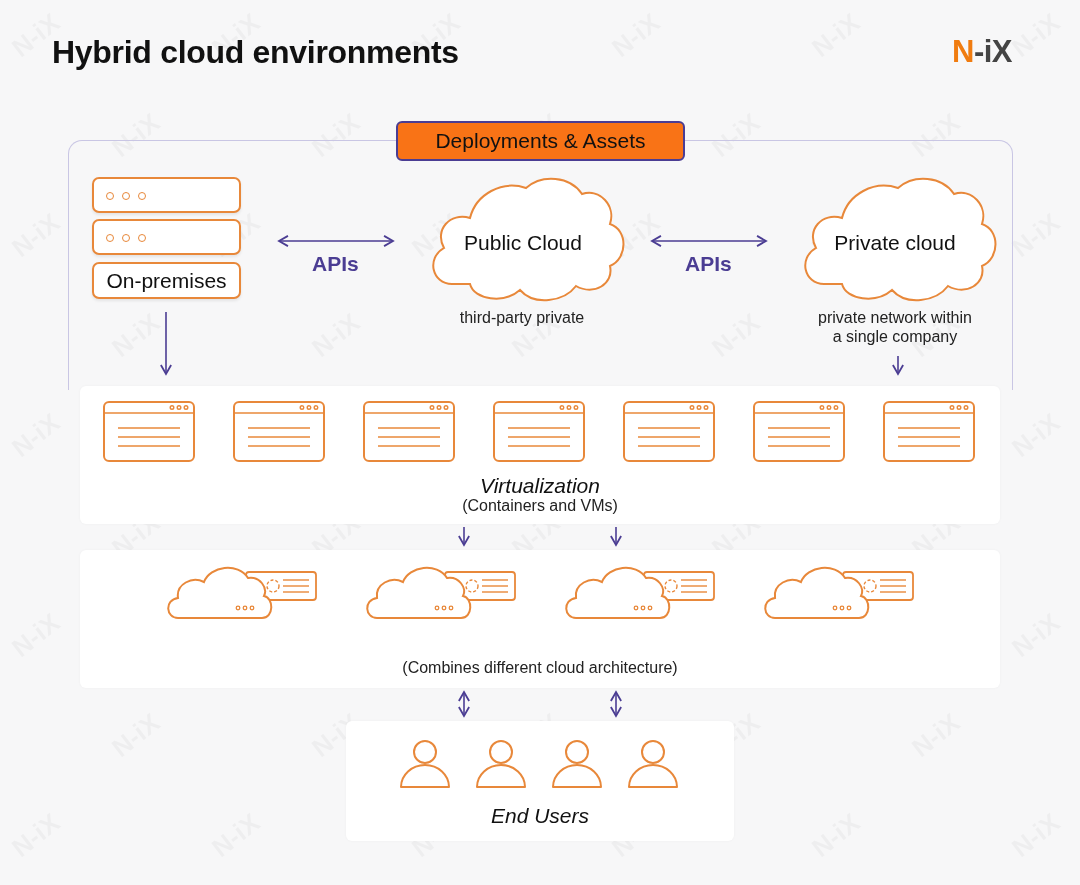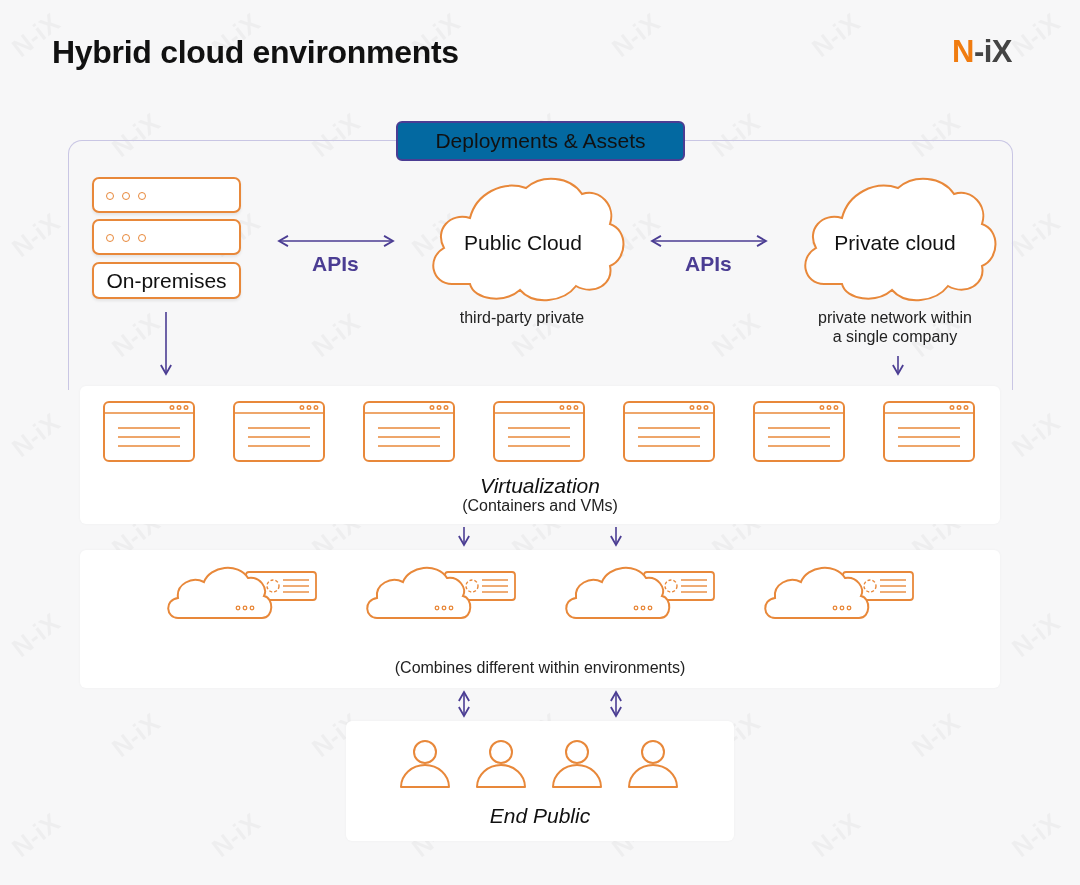--- a/index.html
+++ b/index.html
@@ -19,21 +19,21 @@
   .title { left: 52px; top: 34px; font-size: 32px; font-weight: bold; letter-spacing: -0.3px; color: #111; }
   .logo { left: 952px; top: 34px; font-size: 31px; font-weight: bold; letter-spacing: -0.5px; }
   .logo .n { color: #f07c10; }
   .logo .rest { color: #444; }
 
   .deploy-frame {
     left: 68px; top: 140px; width: 945px; height: 250px;
     border: 1.5px solid #c9c6e4; border-bottom: none; border-radius: 14px 14px 0 0;
   }
   .deploy-label {
-    left: 396px; top: 121px; width: 289px; height: 40px; background: #0369a1;
+    left: 396px; top: 121px; width: 289px; height: 40px; background: #f97316;
     border: 2px solid #4b3d93; border-radius: 6px; font-size: 21px;
     display: flex; align-items: center; justify-content: center; color: #111;
   }
   .server-bar {
     left: 92px; width: 149px; height: 36px; background: #fff;
     border: 2px solid #e8883a; border-radius: 7px; box-shadow: 0 2px 3px rgba(0,0,0,0.08);
   }
   .server-dots { position: absolute; left: 12px; top: 13px; display: flex; gap: 8px; }
   .server-dots span { width: 8px; height: 8px; border: 1.6px solid #e8883a; border-radius: 50%; display: block; }
   .onprem-label {
@@ -284,21 +284,21 @@
         <circle cx="107" cy="24" r="6" fill="none" stroke="#e8883a" stroke-width="1.4" stroke-dasharray="3 2"></circle>
         <line x1="117" y1="18" x2="143" y2="18" stroke="#e8883a" stroke-width="1.4"></line>
         <line x1="117" y1="24" x2="143" y2="24" stroke="#e8883a" stroke-width="1.4"></line>
         <line x1="117" y1="30" x2="143" y2="30" stroke="#e8883a" stroke-width="1.4"></line>
         <path d="M12,56 C0,56 -2,38 12,36 C10,22 26,14 38,20 C44,4 72,0 82,16 C94,14 102,26 98,34 C108,36 108,56 96,56 Z" fill="#fff" stroke="#e8883a" stroke-width="2"></path>
         <circle cx="72" cy="46" r="1.8" fill="none" stroke="#e8883a" stroke-width="1.3"></circle>
         <circle cx="79" cy="46" r="1.8" fill="none" stroke="#e8883a" stroke-width="1.3"></circle>
         <circle cx="86" cy="46" r="1.8" fill="none" stroke="#e8883a" stroke-width="1.3"></circle>
       </g>
     </svg>
-  <div class="abs section-sub" style="left:0;top:109px;">(Combines different within environments)</div>
+  <div class="abs section-sub" style="left:0;top:109px;">(Combines different cloud architecture)</div>
 </div>
 
 <div class="abs panel" style="left:346px;top:721px;width:388px;height:120px;">
   <svg class="abs" style="left:0;top:0;" width="388" height="75" id="users-svg">
       <g>
         <circle cx="79" cy="31" r="11" fill="#fff" stroke="#e8883a" stroke-width="2"></circle>
         <path d="M55,66 A24,22 0 0 1 103,66 Z" fill="#fff" stroke="#e8883a" stroke-width="2" stroke-linejoin="round"></path>
       </g>
       <g>
         <circle cx="155" cy="31" r="11" fill="#fff" stroke="#e8883a" stroke-width="2"></circle>
@@ -306,14 +306,14 @@
       </g>
       <g>
         <circle cx="231" cy="31" r="11" fill="#fff" stroke="#e8883a" stroke-width="2"></circle>
         <path d="M207,66 A24,22 0 0 1 255,66 Z" fill="#fff" stroke="#e8883a" stroke-width="2" stroke-linejoin="round"></path>
       </g>
       <g>
         <circle cx="307" cy="31" r="11" fill="#fff" stroke="#e8883a" stroke-width="2"></circle>
         <path d="M283,66 A24,22 0 0 1 331,66 Z" fill="#fff" stroke="#e8883a" stroke-width="2" stroke-linejoin="round"></path>
       </g>
     </svg>
-  <div class="abs section-title" style="left:0;top:83px;">End Public</div>
+  <div class="abs section-title" style="left:0;top:83px;">End Users</div>
 </div>
 
 </body></html>

